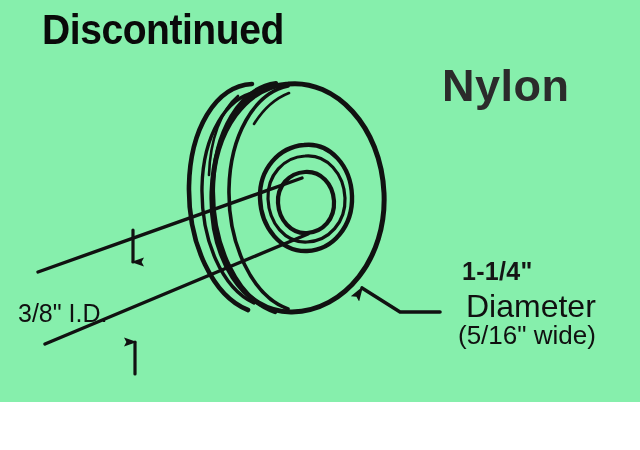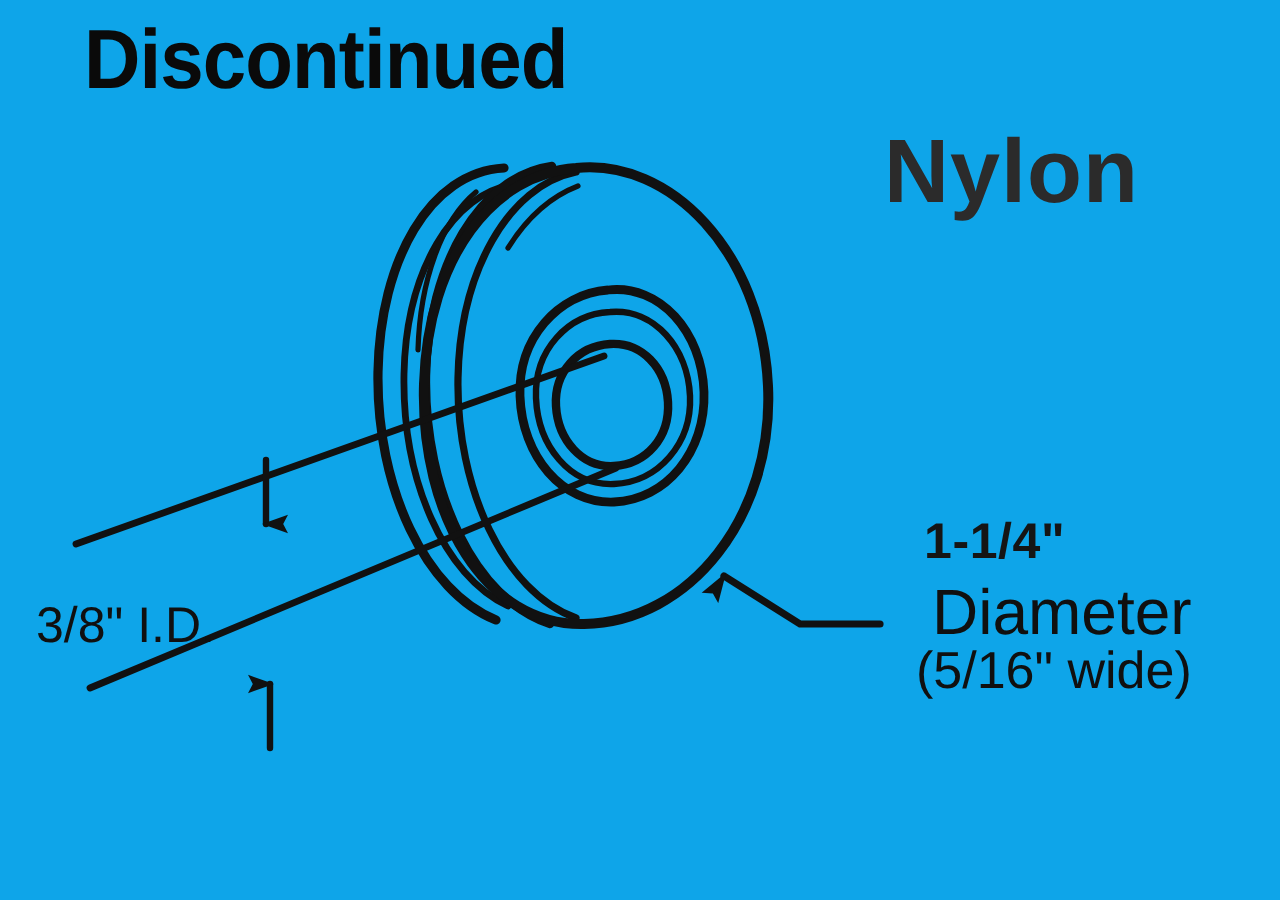--- a/index.html
+++ b/index.html
@@ -7,22 +7,22 @@
     margin: 0;
     padding: 0;
     background: #ffffff;
   }
   body {
     font-family: "Liberation Sans", sans-serif;
   }
   #stage {
     position: relative;
     width: 640px;
-    height: 450px;
-    background: #0ea5e9;
+    height: 402px;
+    background: #86efac;
     overflow: hidden;
   }
   #drawing {
     position: absolute;
     left: 0;
     top: 0;
     width: 640px;
     height: 450px;
   }
   .txt {

